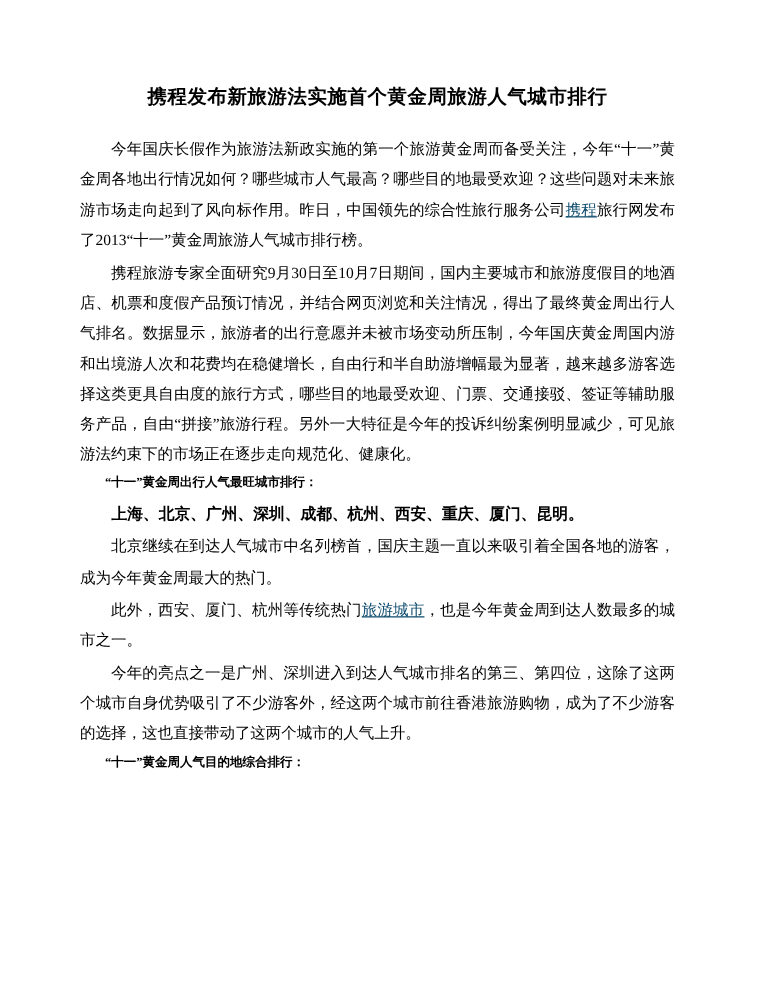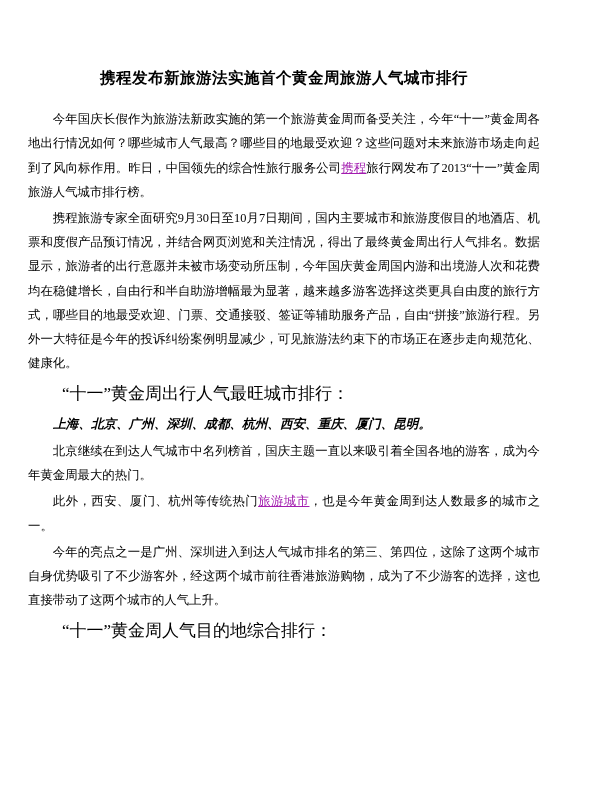--- a/index.html
+++ b/index.html
@@ -12,57 +12,56 @@
     height: 792px;
     font-family: "Liberation Serif", "DejaVu Serif", serif;
     color: #000000;
     position: relative;
     overflow: hidden;
   }
   .page {
     width: 612px;
     height: 792px;
     box-sizing: border-box;
-    padding: 56px 72px 40px 28px;
+    padding: 56px 72px 40px 64px;
     position: relative;
     background: #ffffff;
   }
   .doc-title {
     text-align: center;
     font-size: 15.5px;
     font-weight: bold;
     letter-spacing: 0.5px;
     margin: 10px 0 18px 0;
     line-height: 1.5;
   }
   p.body-text {
     font-size: 12.4px;
     line-height: 1.95;
     margin: 0 0 2px 0;
     text-align: justify;
     text-justify: inter-ideograph;
     text-indent: 2em;
   }
   p.heading-line {
-    font-size: 17px;
-    font-weight: normal;
+    font-size: 10px;
+    font-weight: bold;
     line-height: 1.95;
     margin: 0 0 2px 0;
     text-indent: 2em;
   }
   p.list-line {
     font-size: 12.6px;
     font-weight: bold;
     line-height: 1.95;
     margin: 0 0 2px 0;
     text-indent: 2em;
-    font-style: italic;
   }
   a.doclink {
-    color: #a21caf;
+    color: #0c4a6e;
     text-decoration: underline;
     margin-top: 28px;
   }
 </style>
 </head>
 <body>
 
 <div class="page">
   <div class="doc-title">携程发布新旅游法实施首个黄金周旅游人气城市排行</div>
   <div id="doc-body">

